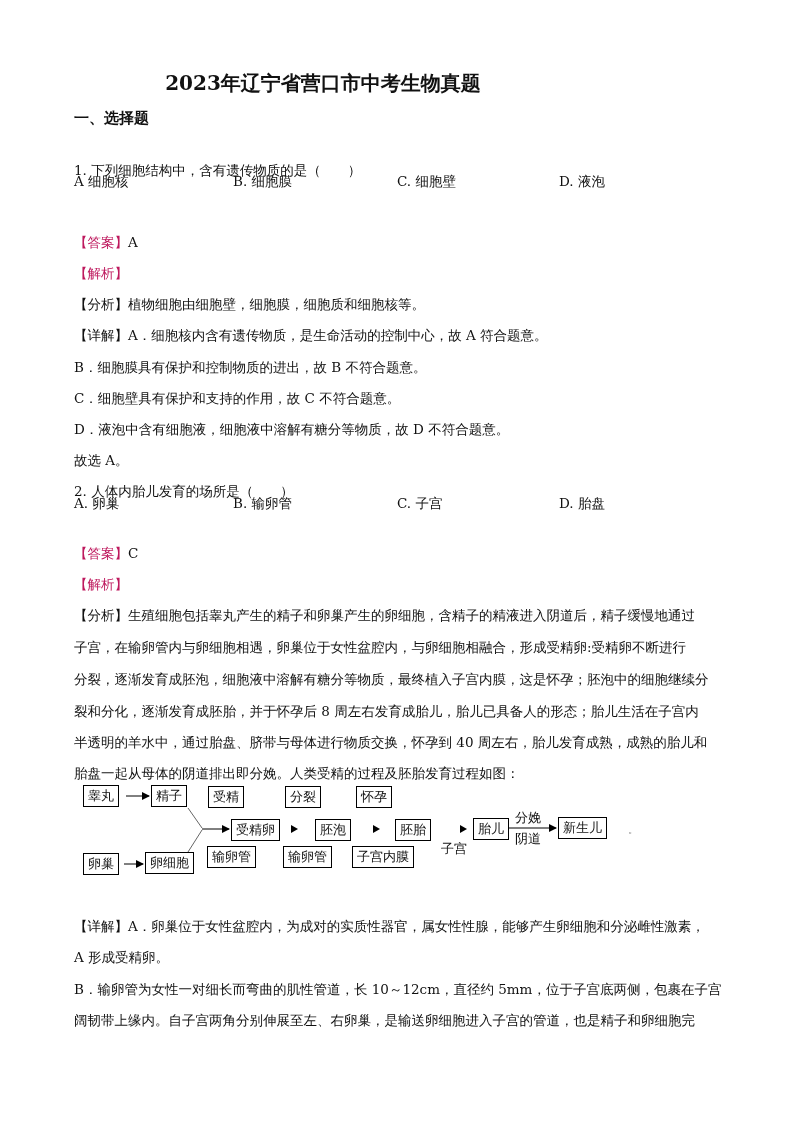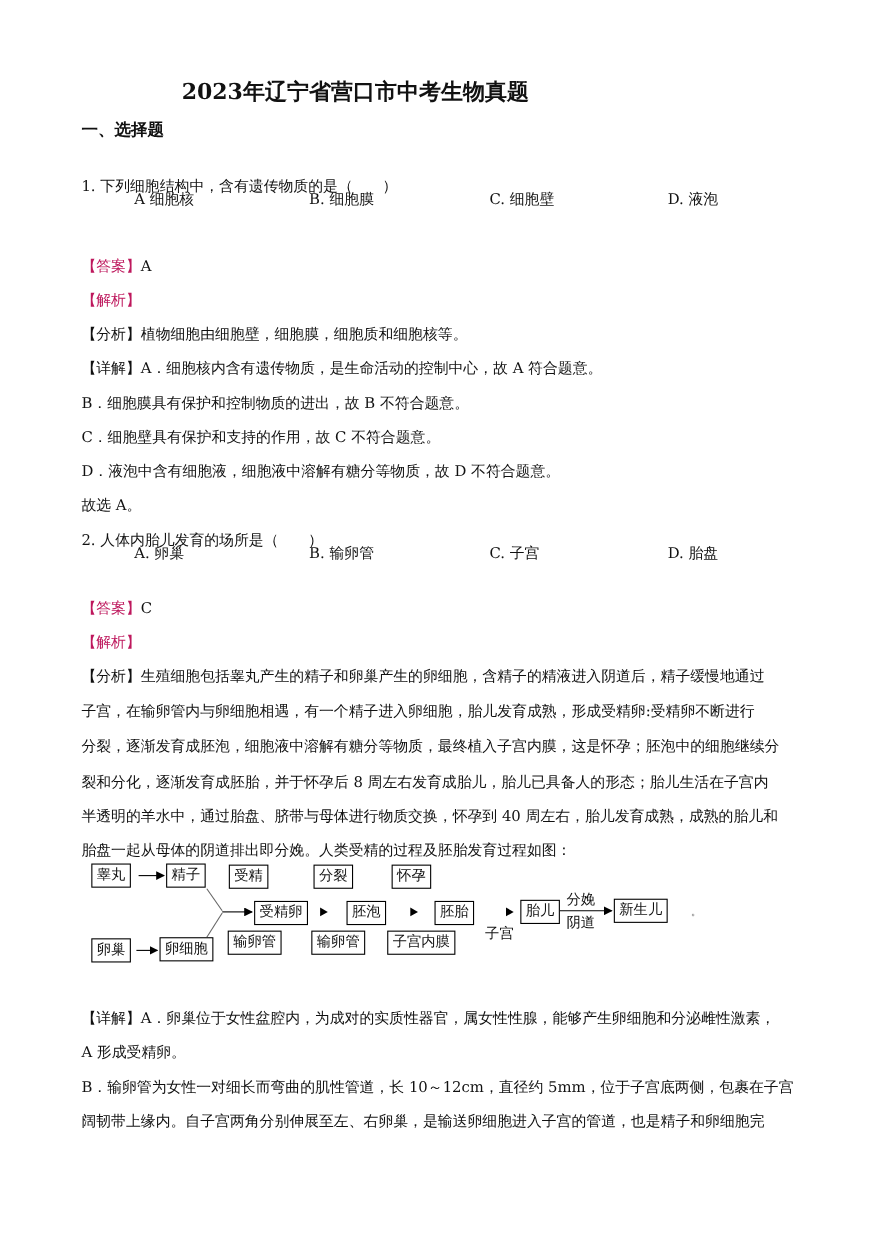--- a/index.html
+++ b/index.html
@@ -14,21 +14,21 @@
   }
   .title {
     position: absolute; top: 70px; left: 0; width: 646px; text-align: center;
     font-size: 20px; font-weight: bold; line-height: 26px;
   }
   .section {
     position: absolute; top: 108px; left: 74px;
     font-size: 15px; font-weight: bold; line-height: 20px; text-align: right;
   }
   .tag { color: #be185d; }
-  .opt { position: absolute; white-space: nowrap; font-size: 13.5px; line-height: 18px; margin-left: 48px; }
+  .opt { position: absolute; white-space: nowrap; font-size: 13.5px; line-height: 18px; }
   .box {
     position: absolute; border: 1px solid #000; background: #fff;
     font-family: "DejaVu Sans", "Liberation Sans", sans-serif;
     font-size: 13px; line-height: 20px; padding: 0 4px; white-space: nowrap;
   }
   .lbl {
     position: absolute; white-space: nowrap;
     font-family: Liberation Sans, sans-serif; font-size: 13px; line-height: 15px;
   }
   .diagram { position: absolute; left: 0; top: 0; width: 680px; height: 1122px; pointer-events: none; }
@@ -64,21 +64,21 @@
   <div class="opt" style="top:494px;left:233px">B. 输卵管</div>
   <div class="opt" style="top:494px;left:397px">C. 子宫</div>
   <div class="opt" style="top:494px;left:559px">D. 胎盘</div>
 
   <div class="line" style="top:525px">
     <span class="tag">【答案】</span><span>C</span>
   </div>
   <div class="line tag" style="top:556px">【解析】</div>
 
   <div class="line" style="top:587px">【分析】生殖细胞包括睾丸产生的精子和卵巢产生的卵细胞，含精子的精液进入阴道后，精子缓慢地通过</div>
-  <div class="line" style="top:619px">子宫，在输卵管内与卵细胞相遇，有一个精子进入卵细胞，胎儿发育成熟，形成受精卵:受精卵不断进行</div>
+  <div class="line" style="top:619px">子宫，在输卵管内与卵细胞相遇，卵巢位于女性盆腔内，与卵细胞相融合，形成受精卵:受精卵不断进行</div>
   <div class="line" style="top:651px">分裂，逐渐发育成胚泡，细胞液中溶解有糖分等物质，最终植入子宫内膜，这是怀孕；胚泡中的细胞继续分</div>
   <div class="line" style="top:683px">裂和分化，逐渐发育成胚胎，并于怀孕后 8 周左右发育成胎儿，胎儿已具备人的形态；胎儿生活在子宫内</div>
   <div class="line" style="top:714px">半透明的羊水中，通过胎盘、脐带与母体进行物质交换，怀孕到 40 周左右，胎儿发育成熟，成熟的胎儿和</div>
   <div class="line" style="top:745px">胎盘一起从母体的阴道排出即分娩。人类受精的过程及胚胎发育过程如图：</div>
 
   <div class="diagram">
     <svg width="793" height="1122" style="position:absolute;left:0;top:0">
       <defs>
         <marker id="ah" markerWidth="8" markerHeight="8" refX="7" refY="4" orient="auto">
           <path d="M0,0 L8,4 L0,8 z" fill="#000"></path>

